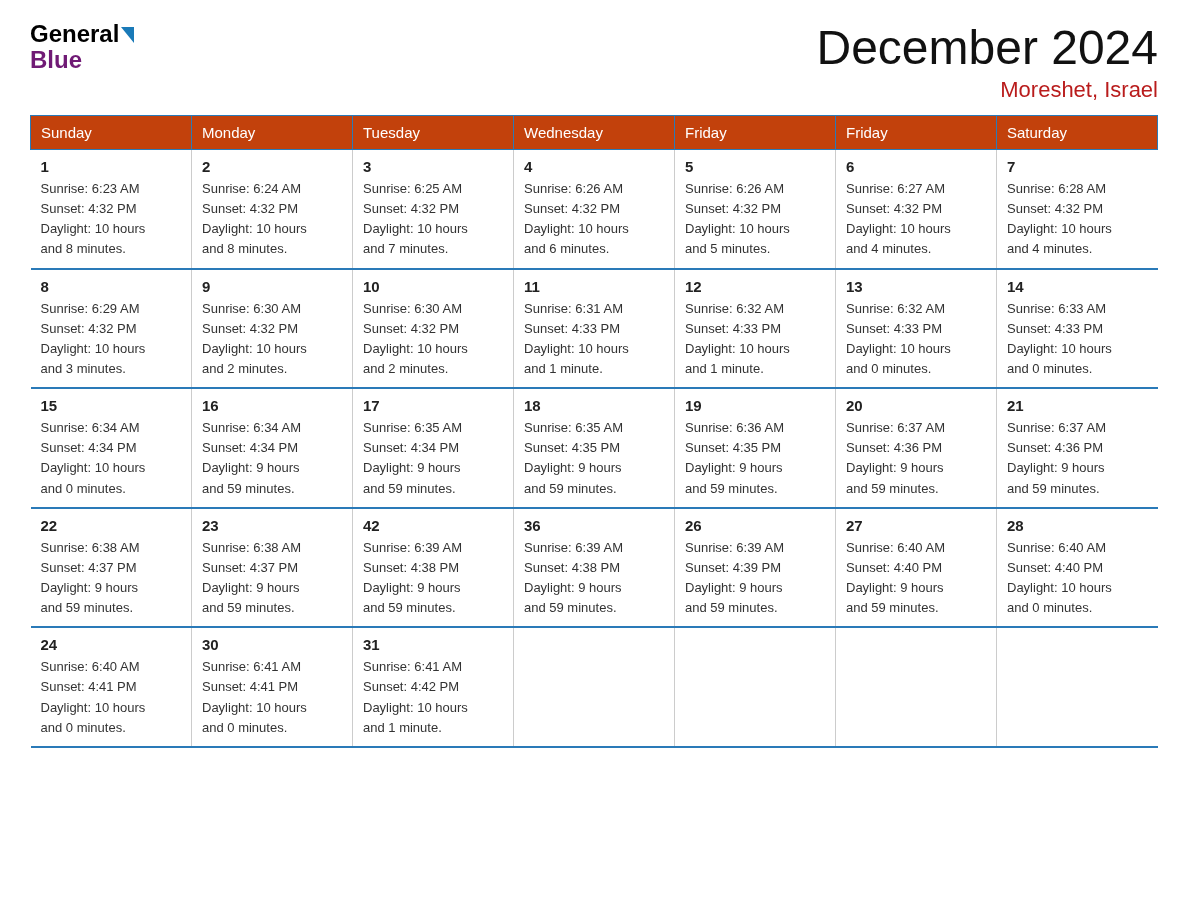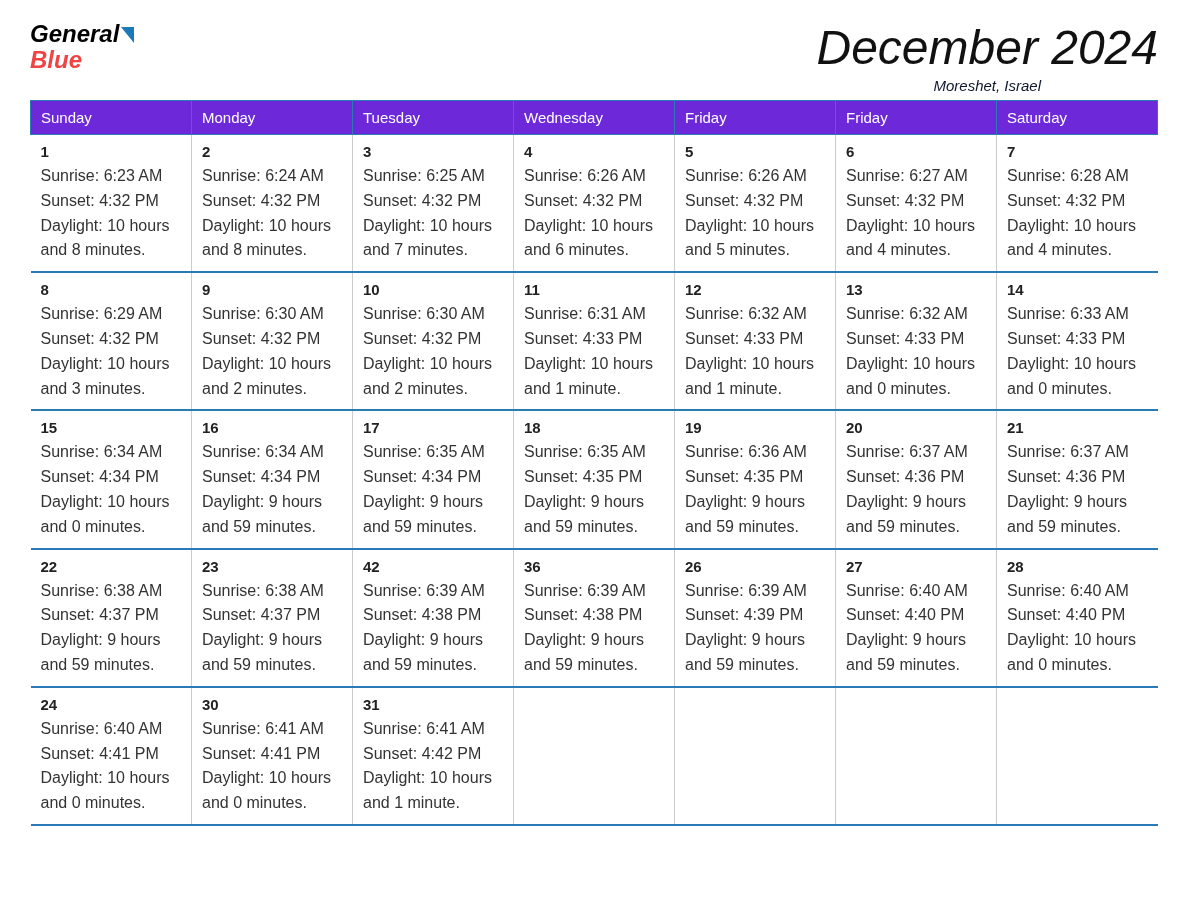--- a/index.html
+++ b/index.html
@@ -7,49 +7,48 @@
       font-family: Arial, sans-serif;
       background: #ffffff;
       padding: 20px 30px;
       width: 1188px;
       min-height: 918px;
     }
     .header {
       display: flex;
       justify-content: space-between;
       align-items: flex-start;
-      margin-bottom: 6px;
-      font-style: italic;
+      margin-bottom: 12px;
     }
     .logo {
       display: flex;
       flex-direction: column;
       align-items: flex-start;
     }
     .title-block {
-      text-align: center;
+      text-align: right;
     }
     .title-block h1 {
       font-size: 48px;
       font-weight: normal;
       color: #111;
     }
     .title-block h2 {
-      font-size: 15px;
+      font-size: 22px;
       font-weight: normal;
-      color: #0f172a;
+      color: #b91c1c;
       margin-top: 2px;
     }
     table {
       width: 100%;
       border-collapse: collapse;
       table-layout: fixed;
     }
     thead tr {
-      background-color: #6d28d9;
+      background-color: #c2410c;
     }
     thead th {
       color: white;
       padding: 8px 10px;
       text-align: left;
       font-size: 15px;
       font-weight: normal;
       border: 1px solid #2a7ab8;
     }
     tbody tr {
@@ -66,21 +65,21 @@
     tbody td:last-child {
       border-right: none;
     }
     .day-num {
       font-size: 15px;
       font-weight: bold;
       display: block;
       margin-bottom: 4px;
     }
     .day-info {
-      font-size: 16px;
+      font-size: 13px;
       line-height: 1.55;
       color: #333;
       margin-top: 8px;
     }
     .empty-cell {
       background: #fff;
     }
 
     
     .logo-wrapper {
@@ -99,21 +98,21 @@
       height: 0;
       border-left: 13px solid transparent;
       border-bottom: 0px solid transparent;
       border-top: 16px solid #1a7ab8;
       margin-left: 2px;
       margin-bottom: -2px;
     }
     .logo-blue-text {
       font-size: 24px;
       font-weight: bold;
-      color: #ef4444;
+      color: #701a75;
       display: block;
       margin-top: -4px;
     }
   </style>
 </head>
 <body>
 
 <div class="header">
   <div class="logo">
     <div class="logo-wrapper">

